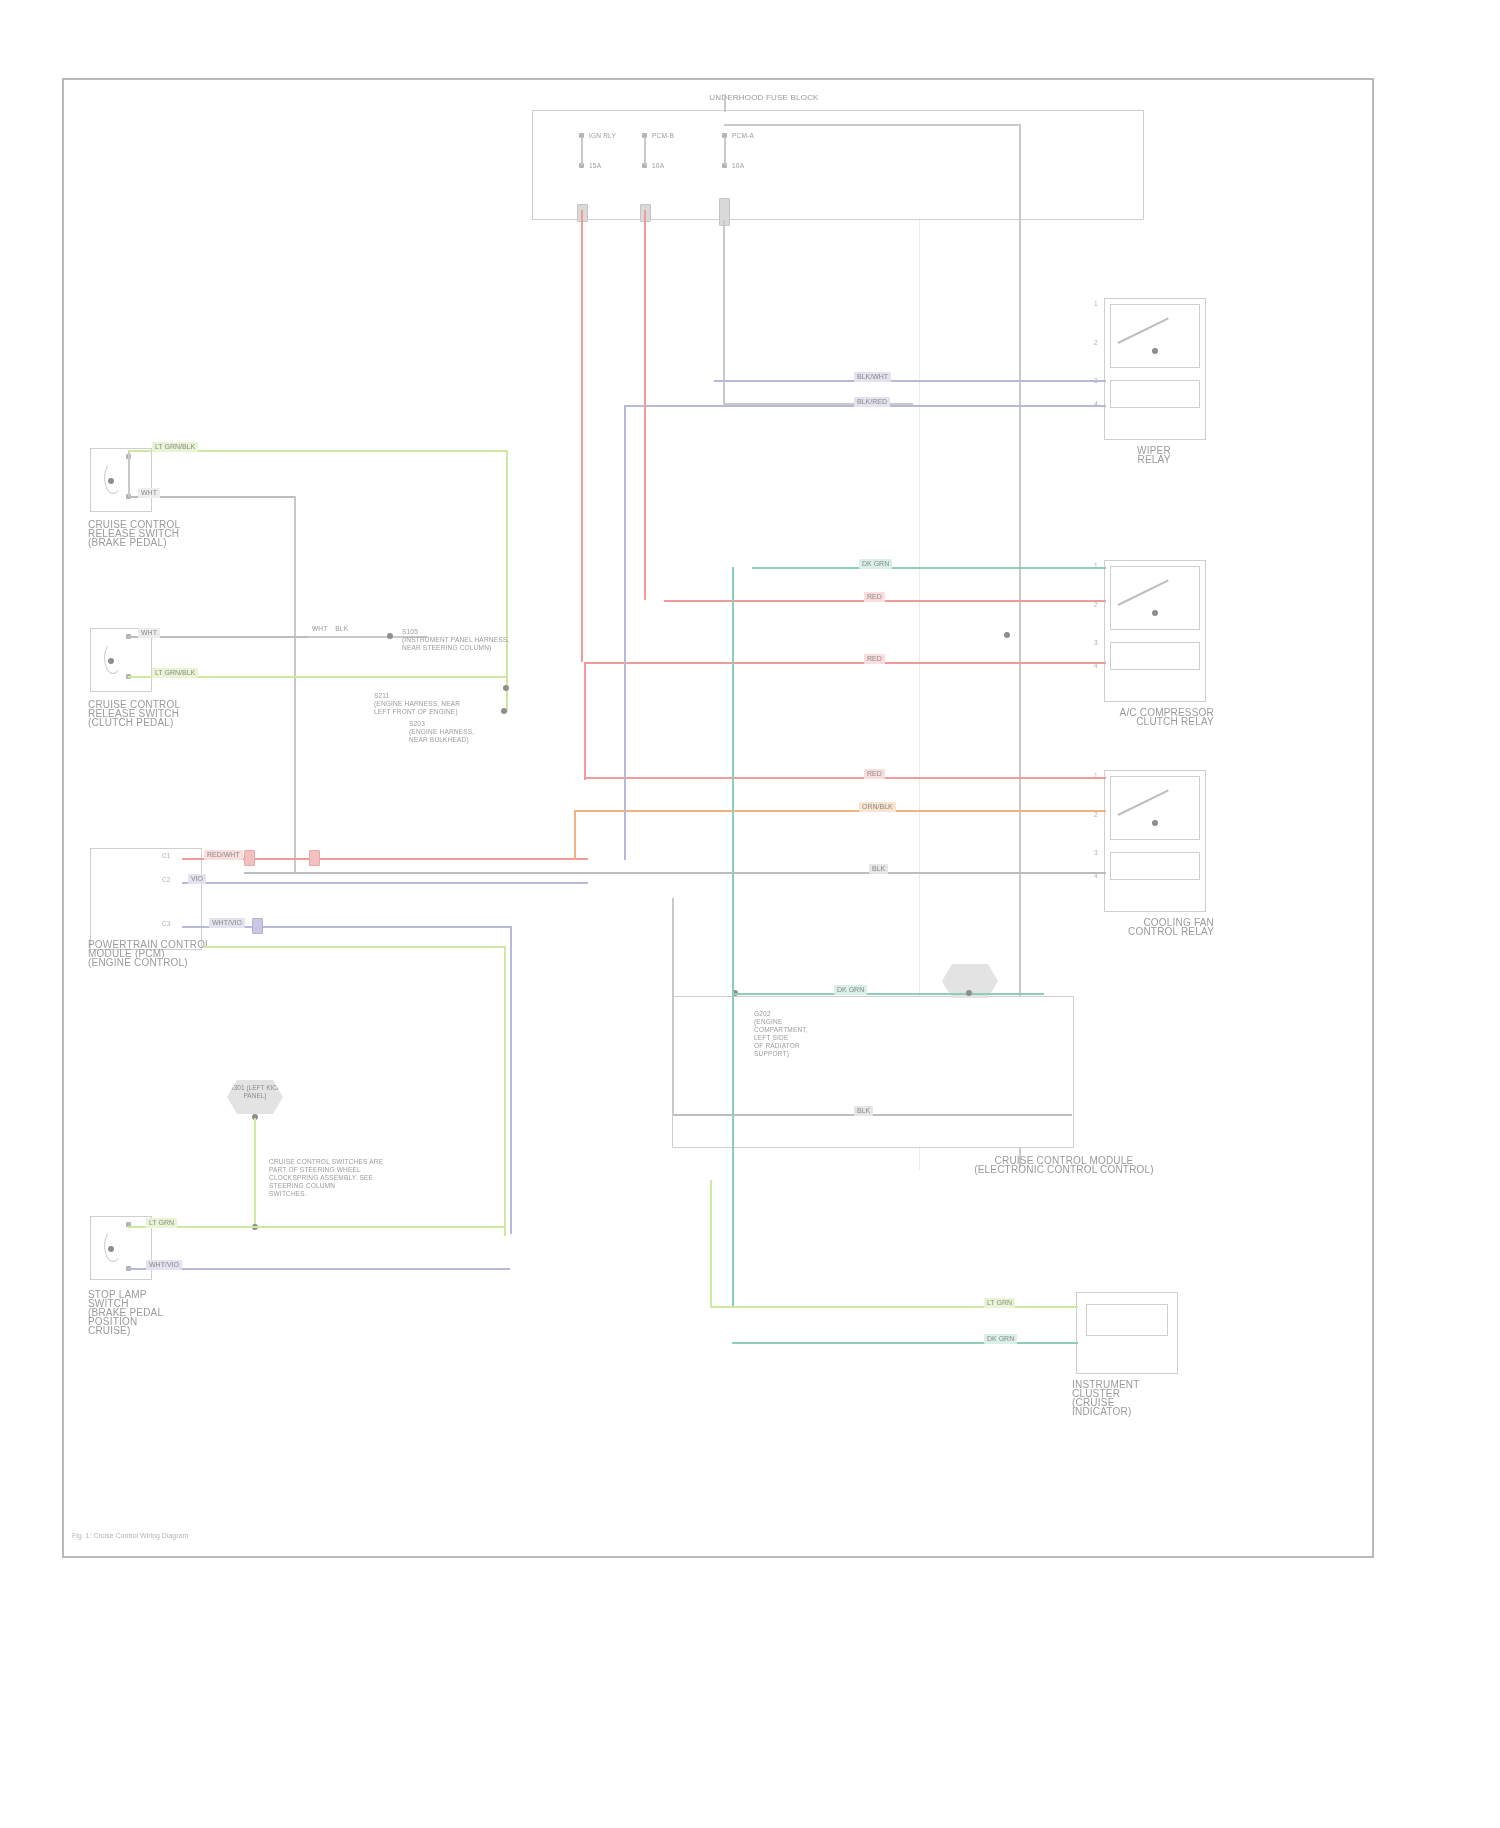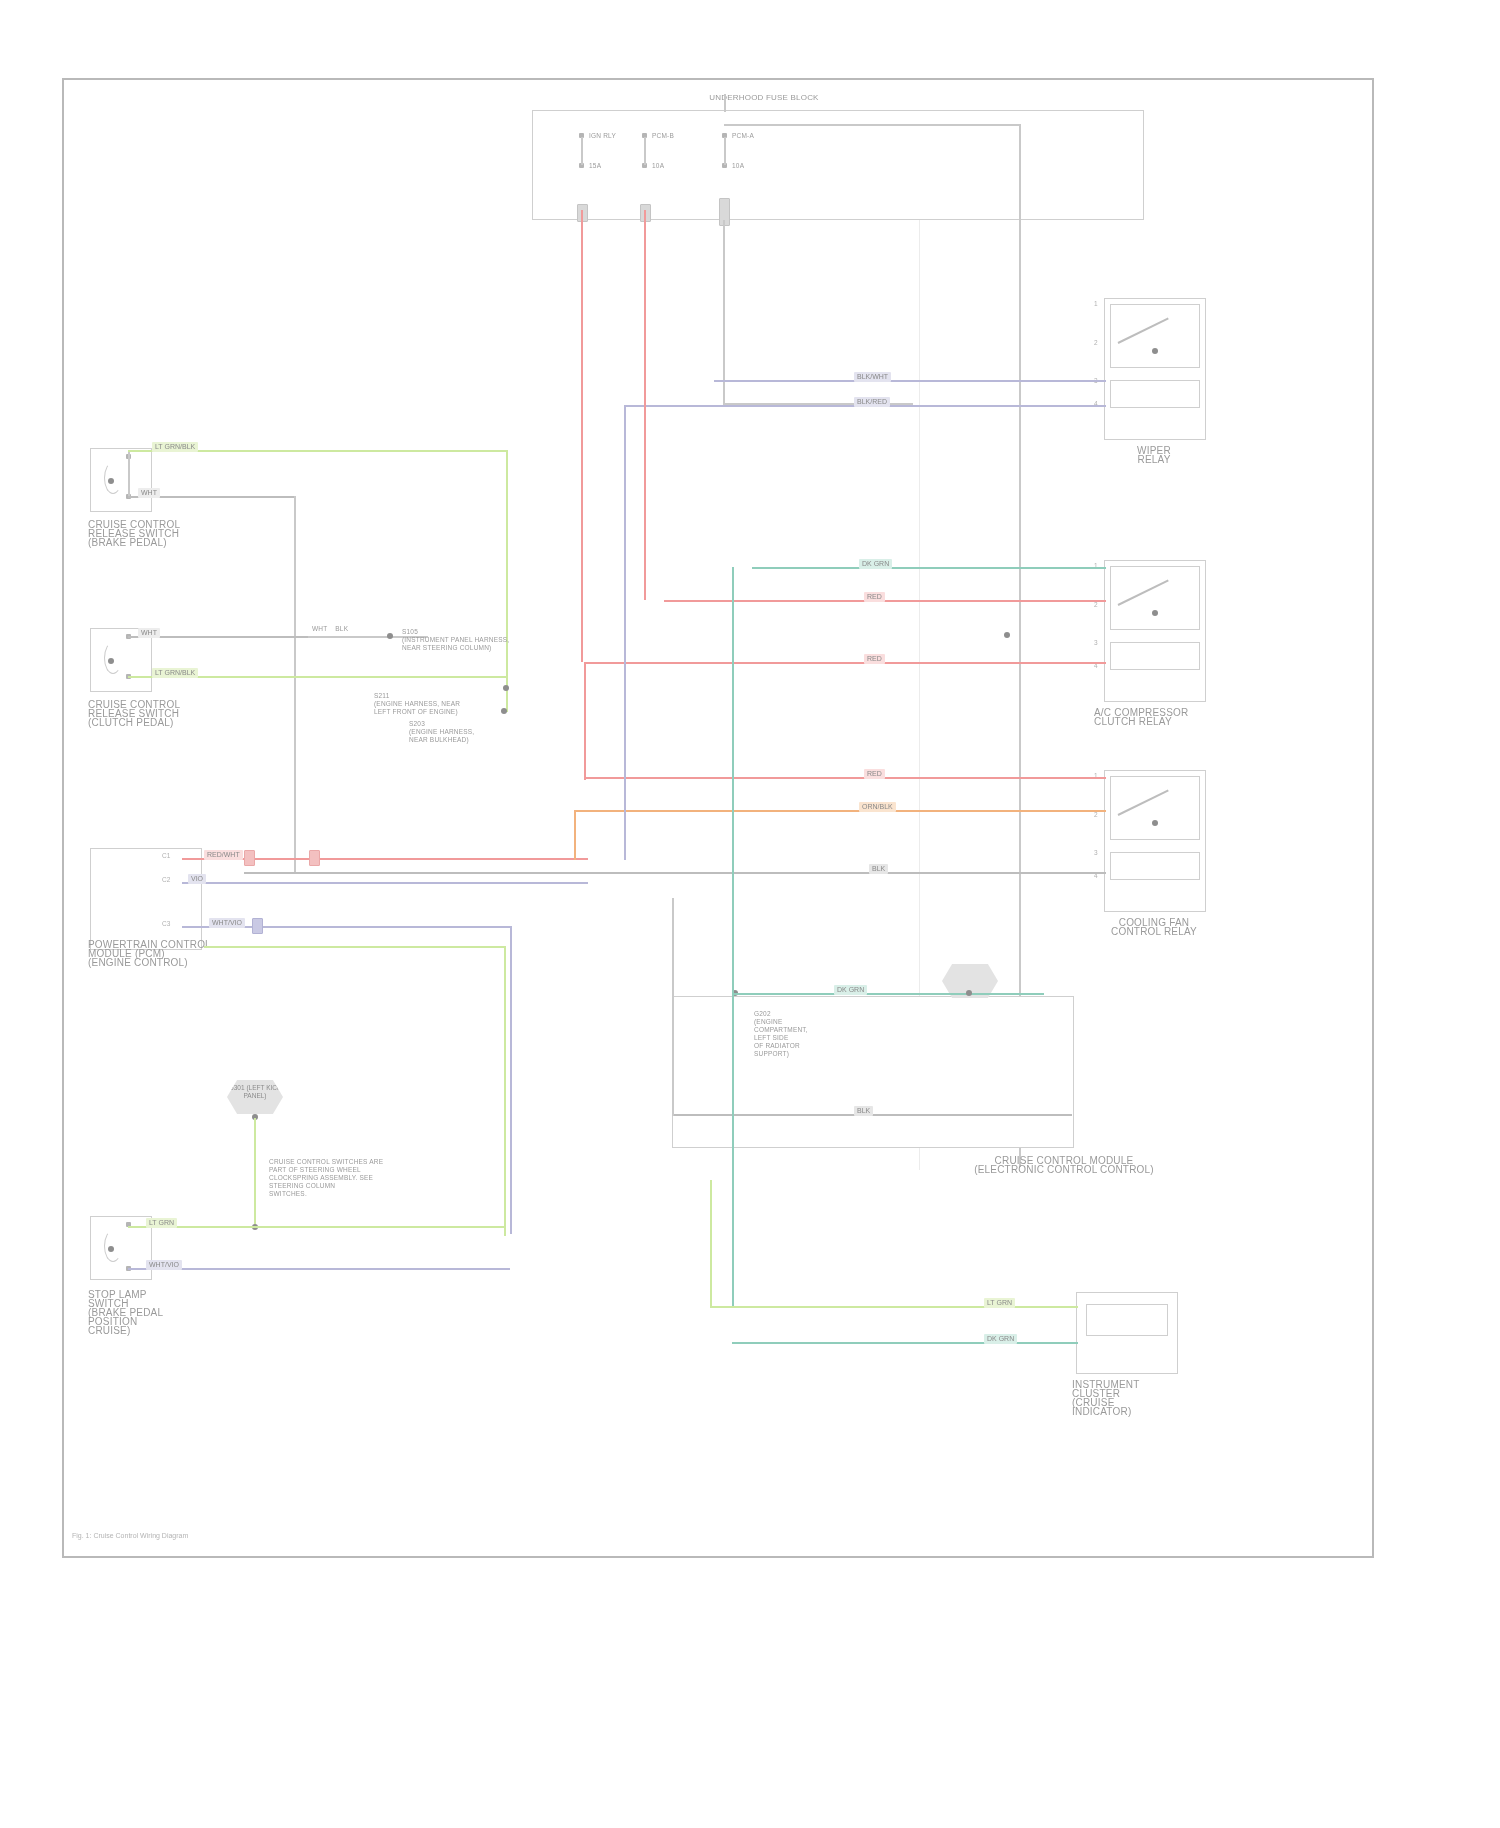--- a/index.html
+++ b/index.html
@@ -90,41 +90,41 @@
 
     <div class="relaybox" style="left:1040px;top:480px;width:100px;height:140px;"></div>
     <div class="box thin" style="left:1046px;top:486px;width:88px;height:62px;"></div>
     <div class="box thin" style="left:1046px;top:562px;width:88px;height:26px;"></div>
     <div class="arm" style="left:1054px;top:524px;width:56px;transform:rotate(-26deg);"></div>
     <div class="dot" style="left:1088px;top:530px;"></div>
     <div class="pin" style="left:1030px;top:482px;">1</div>
     <div class="pin" style="left:1030px;top:521px;">2</div>
     <div class="pin" style="left:1030px;top:559px;">3</div>
     <div class="pin" style="left:1030px;top:582px;">4</div>
-    <div class="lbl" style="left:1030px;top:628px;width:120px;text-align:left;">A/C COMPRESSOR
+    <div class="lbl" style="left:1030px;top:628px;width:120px;text-align:right;">A/C COMPRESSOR
 CLUTCH RELAY</div>
 
     <div class="wire h" style="left:688px;top:487px;width:354px;background:#8fcdbb;"></div>
     <div class="wlbl" style="left:795px;top:479px;background:#d9efe8;">DK GRN</div>
     <div class="wire h" style="left:600px;top:520px;width:442px;background:#f19a9a;"></div>
     <div class="wlbl" style="left:800px;top:512px;background:#fadede;">RED</div>
     <div class="wire h" style="left:520px;top:582px;width:522px;background:#f19a9a;"></div>
     <div class="wlbl" style="left:800px;top:574px;background:#fadede;">RED</div>
     <div class="dot" style="left:940px;top:552px;"></div>
 
     <div class="relaybox" style="left:1040px;top:690px;width:100px;height:140px;"></div>
     <div class="box thin" style="left:1046px;top:696px;width:88px;height:62px;"></div>
     <div class="box thin" style="left:1046px;top:772px;width:88px;height:26px;"></div>
     <div class="arm" style="left:1054px;top:734px;width:56px;transform:rotate(-26deg);"></div>
     <div class="dot" style="left:1088px;top:740px;"></div>
     <div class="pin" style="left:1030px;top:692px;">1</div>
     <div class="pin" style="left:1030px;top:731px;">2</div>
     <div class="pin" style="left:1030px;top:769px;">3</div>
     <div class="pin" style="left:1030px;top:792px;">4</div>
-    <div class="lbl" style="left:1030px;top:838px;width:120px;text-align:center;">COOLING FAN
+    <div class="lbl" style="left:1030px;top:838px;width:120px;text-align:right;">COOLING FAN
 CONTROL RELAY</div>
 
     <div class="wire h" style="left:520px;top:697px;width:522px;background:#f19a9a;"></div>
     <div class="wlbl" style="left:800px;top:689px;background:#fadede;">RED</div>
     <div class="wire h" style="left:510px;top:730px;width:532px;background:#f2b27d;"></div>
     <div class="wlbl" style="left:795px;top:722px;background:#fae4cf;">ORN/BLK</div>
     <div class="wire h" style="left:180px;top:792px;width:862px;background:#bdbdbd;"></div>
     <div class="wlbl" style="left:805px;top:784px;background:#e6e6e6;">BLK</div>
 
     <div class="box" style="left:26px;top:368px;width:60px;height:62px;"></div>

